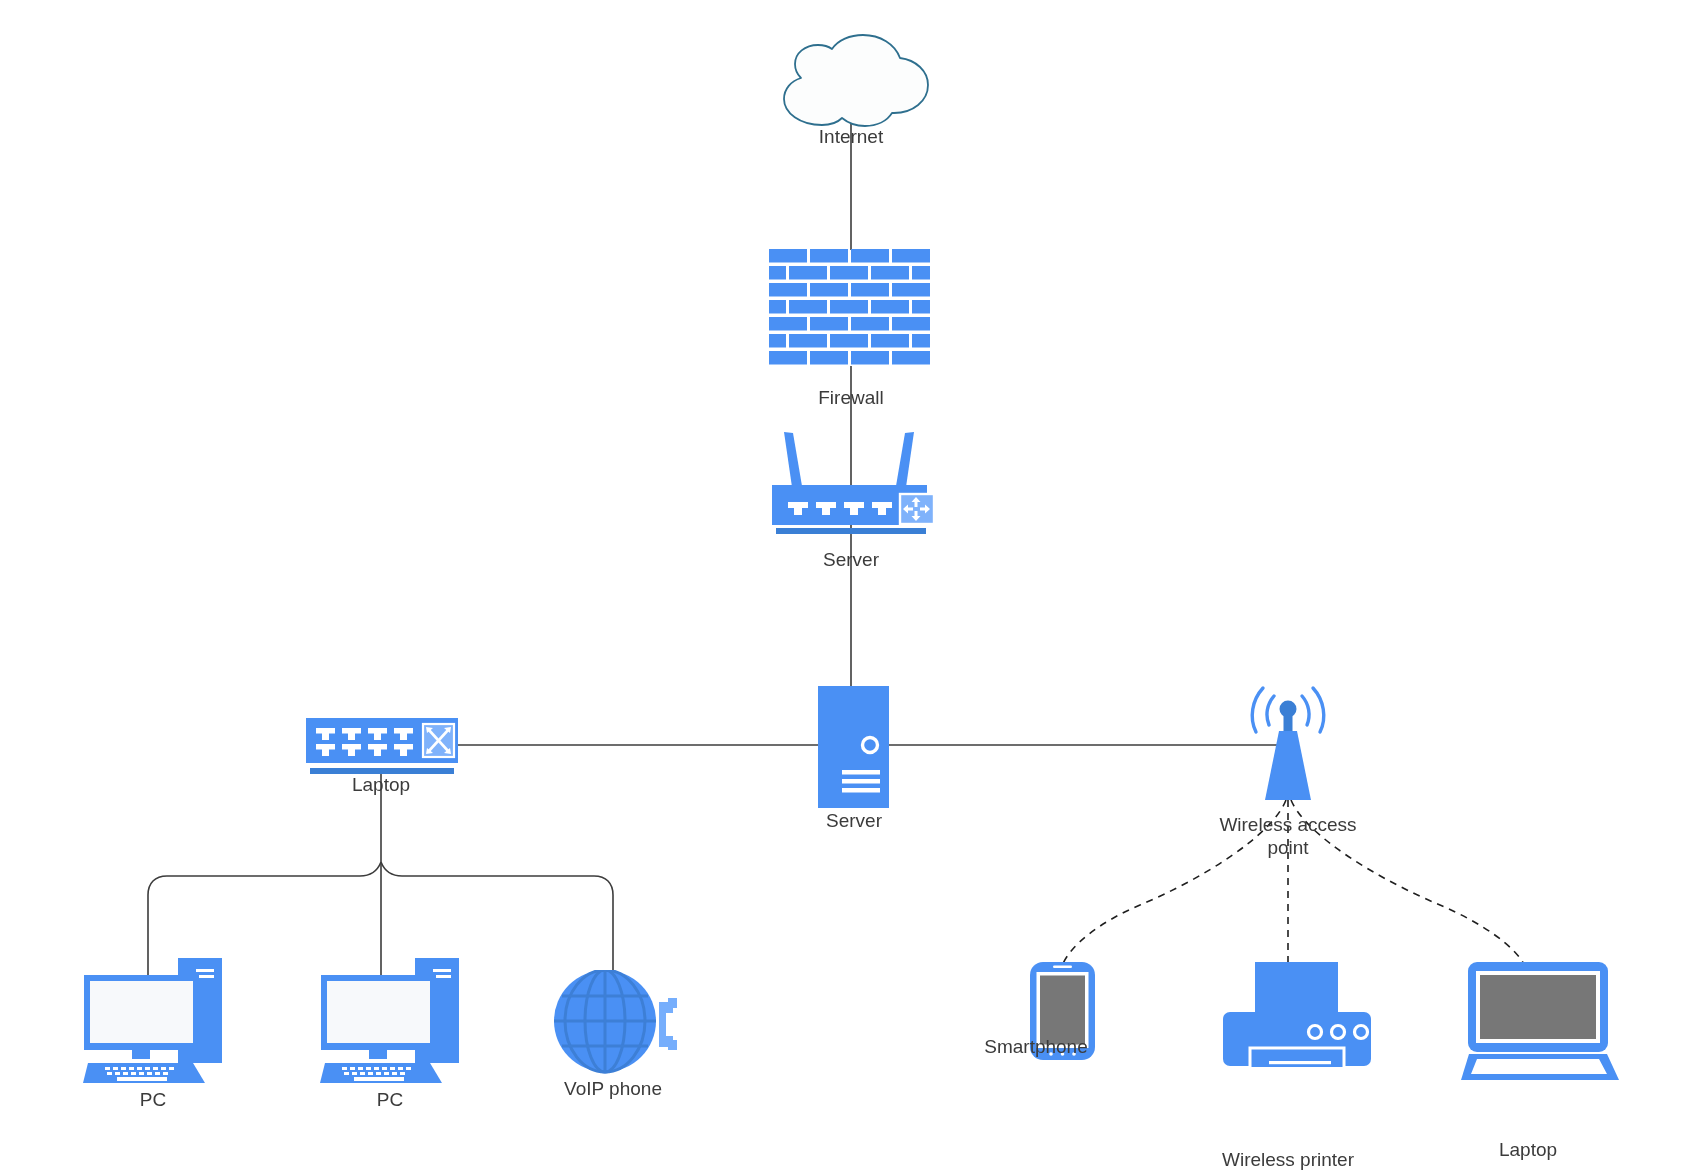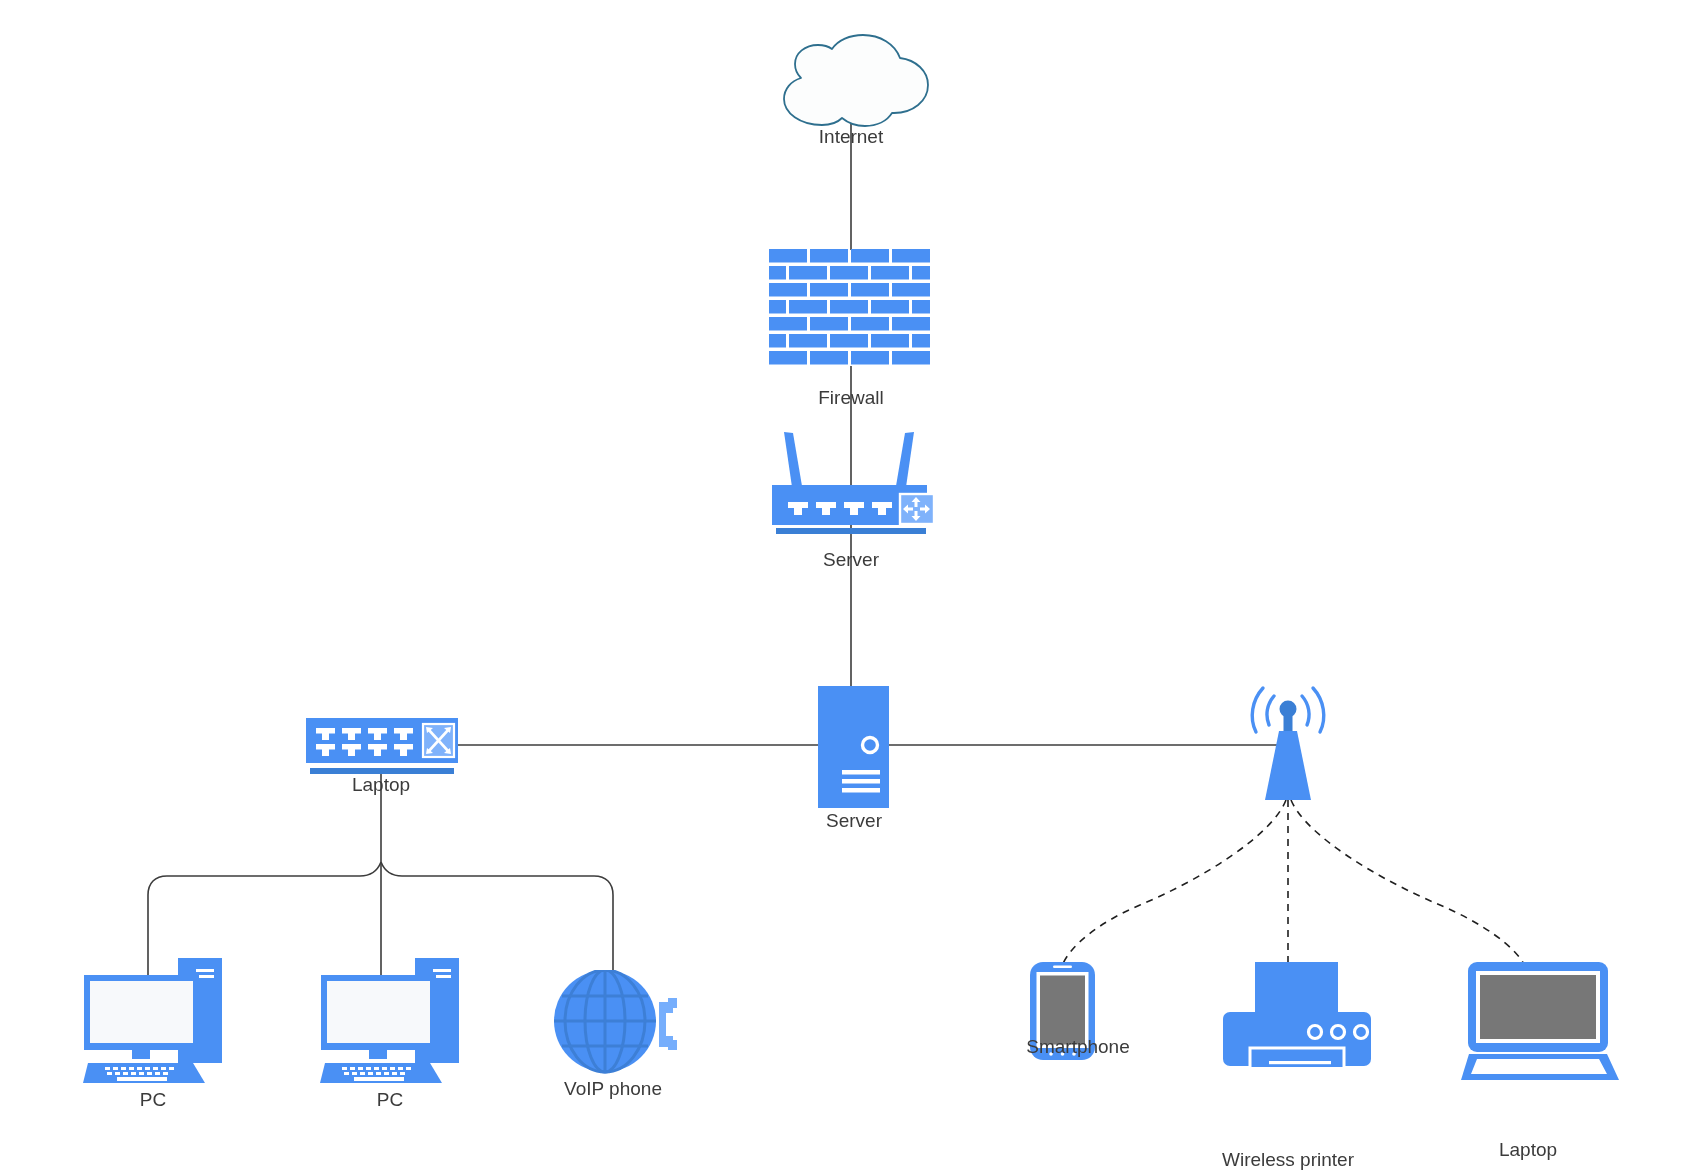--- a/index.html
+++ b/index.html
@@ -208,20 +208,22 @@
         <path d="M36,13 C29,21 27,32 31,42"></path>
         <path d="M25,5  C14,17 11,35 18,49"></path>
         <path d="M64,13 C71,21 73,32 69,42"></path>
         <path d="M75,5  C86,17 89,35 82,49"></path>
       </g>
       <circle cx="50" cy="26" r="8.5" fill="#3a7fd5"></circle>
       <rect x="45.5" y="28" width="9" height="22" fill="#3a7fd5"></rect>
       <path d="M41,48 L59,48 L73,117 L27,117 Z" fill="#4a90f4"></path>
     </svg>
   </div>
+  <div class="node-label" style="left:1188px; top:813px; width:200px;">Wireless access
+point</div>
 
   <div class="node" style="left:83px; top:958px;">
     <svg class="glyph" width="145" height="125" viewBox="0 0 145 125">
 
       <rect x="95" y="0" width="44" height="105" fill="#4a90f4"></rect>
       <g fill="#ffffff">
         <rect x="113" y="11" width="18" height="3"></rect>
         <rect x="113" y="17" width="18" height="3"></rect>
       </g>
 
@@ -316,21 +318,21 @@
       <rect x="6.5" y="10" width="52" height="76" fill="#ffffff"></rect>
       <rect x="10" y="13.5" width="45" height="69" fill="#777777"></rect>
       <g fill="#ffffff">
         <circle cx="21" cy="92" r="1.8"></circle>
         <circle cx="32.5" cy="92" r="1.8"></circle>
         <circle cx="44" cy="92" r="1.8"></circle>
       </g>
       <rect x="23" y="3.5" width="19" height="2.6" rx="1.3" fill="#ffffff"></rect>
     </svg>
   </div>
-  <div class="node-label" style="left:978px; top:1035px; width:200px;">Smartphone</div>
+  <div class="node-label" style="left:936px; top:1035px; width:200px;">Smartphone</div>
 
   <div class="node" style="left:1223px; top:962px;">
     <svg class="glyph" width="150" height="105" viewBox="0 0 150 105">
       <rect x="32" y="0" width="83" height="52" fill="#4a90f4"></rect>
       <rect x="0" y="50" width="148" height="54" rx="7" fill="#4a90f4"></rect>
       <g fill="none" stroke="#ffffff" stroke-width="3.2">
         <circle cx="92" cy="70" r="6.5"></circle>
         <circle cx="115" cy="70" r="6.5"></circle>
         <circle cx="138" cy="70" r="6.5" stroke="#ffffff"></circle>
       </g>

